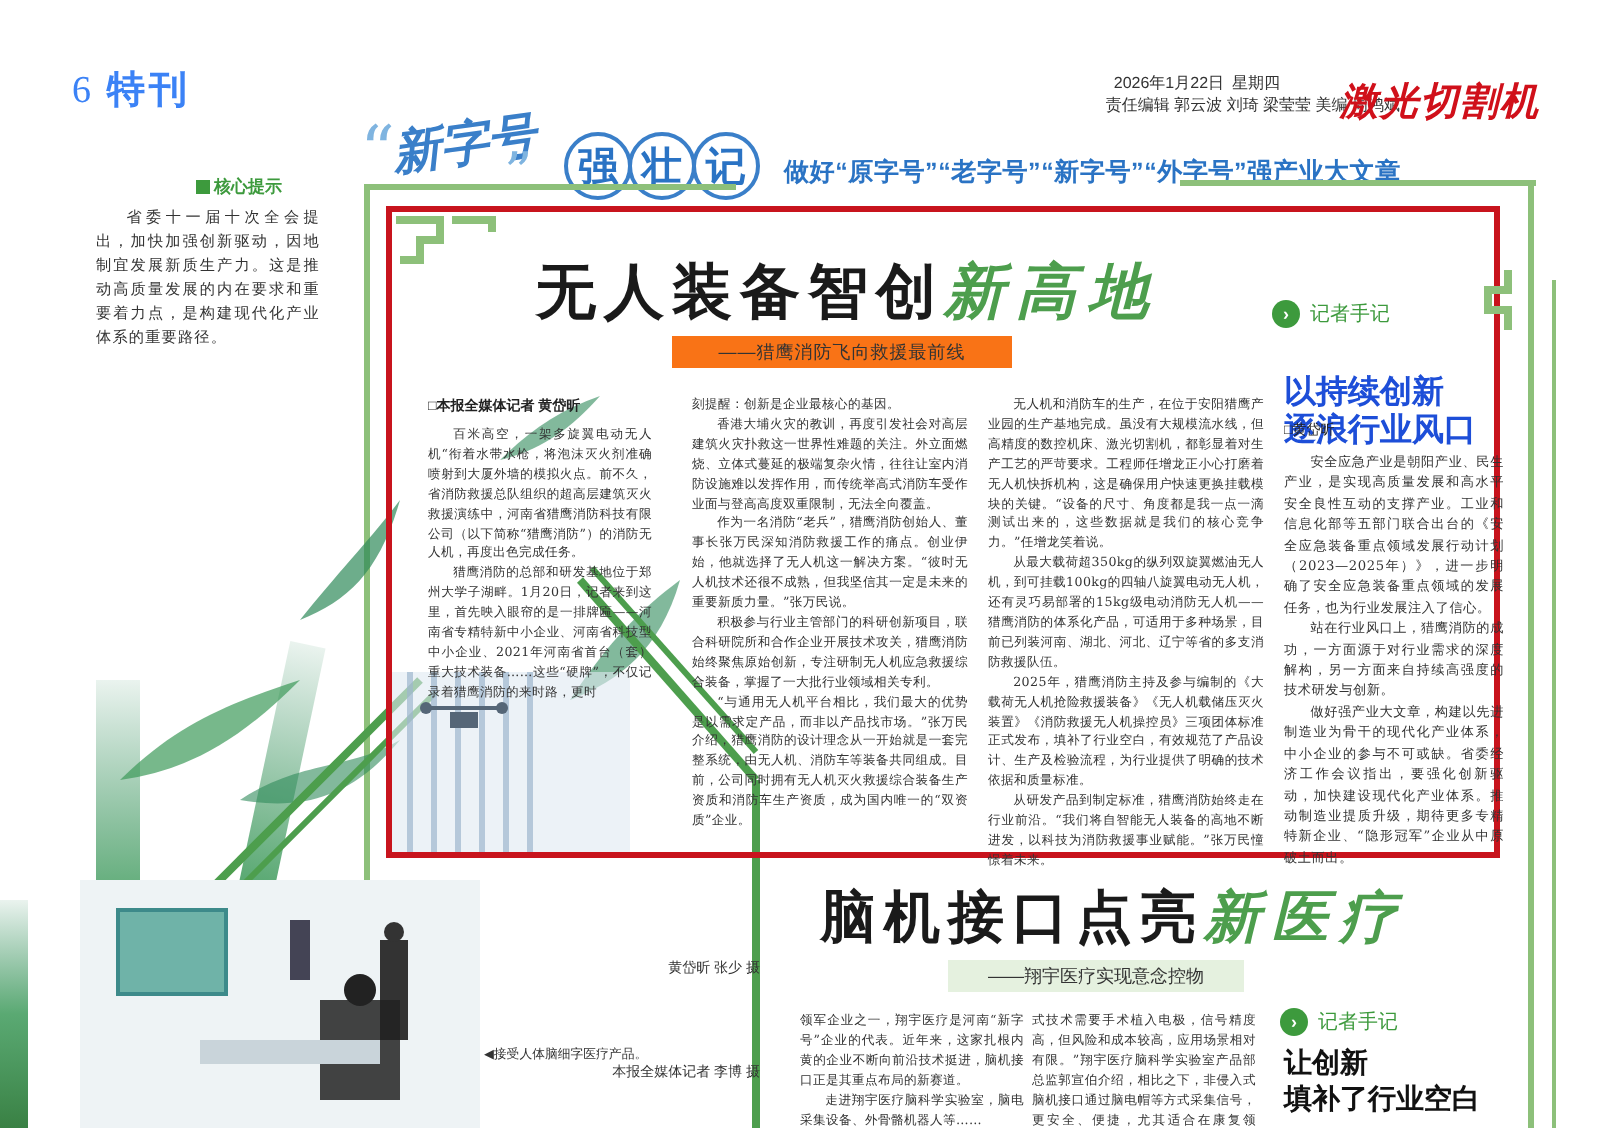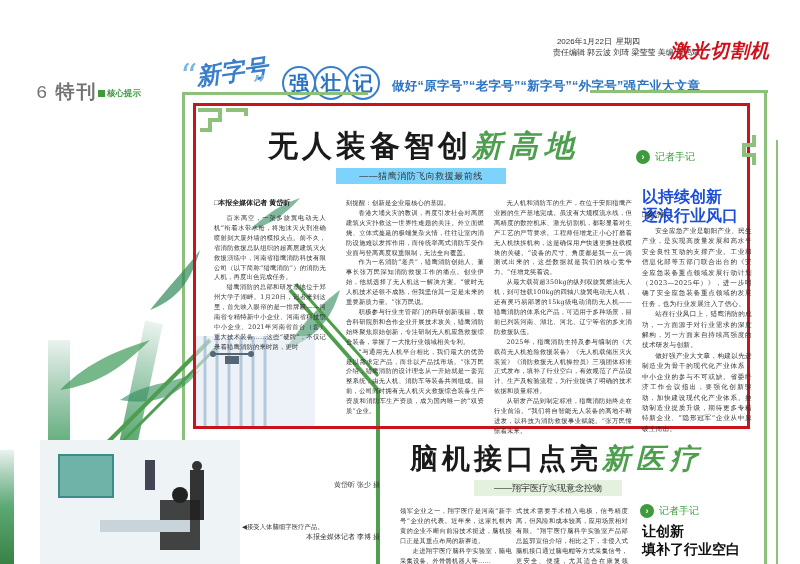--- a/index.html
+++ b/index.html
@@ -2,21 +2,21 @@
 <html><head>
 <meta charset="utf-8">
 <style>
   * { box-sizing: border-box; margin: 0; padding: 0; }
   html, body { width: 800px; height: 564px; overflow: hidden; background: #ffffff; }
   body { position: relative; font-family: "DejaVu Serif", serif; color: #333; }
 
   .abs { position: absolute; }
 
   
-  .page-no { left: 36px; top: 32px; font-family: Liberation Mono, monospace; font-size: 19px; font-weight: bold; color: #737373; letter-spacing: 2px; margin-top: 47px; }
+  .page-no { left: 36px; top: 32px; font-family: Liberation Serif, serif; font-size: 19px; font-weight: bold; color: #3b82f6; letter-spacing: 2px; }
   .page-no .num { font-weight: normal; margin-right: 6px; }
   .dateline { right: 100px; top: 36px; font-family: "Liberation Sans", sans-serif; font-size: 8px; color: #333; line-height: 11px; }
   .dateline span { margin-left: 4px; }
   .brand { right: 30px; top: 38px; font-family: "DejaVu Serif", serif; font-size: 19px; font-weight: bold; color: #d0101a; font-style: italic; letter-spacing: 1px; }
 
   
   .banner-quote-open { left: 180px; top: 56px; font-size: 34px; color: #7fb4e0; font-family: "DejaVu Serif", serif; }
   .banner-xin { left: 196px; top: 56px; font-size: 24px; color: #3a7fc9; font-style: italic; font-weight: bold; font-family: "DejaVu Serif", serif; transform: rotate(-8deg); }
   .banner-quote-close { left: 252px; top: 70px; font-size: 28px; color: #7fb4e0; }
   .circles { left: 282px; top: 66px; display: flex; gap: 0px; }
@@ -43,21 +43,21 @@
   
   .bamboo { left: 0; top: 190px; width: 380px; height: 374px; pointer-events: none; }
 
   
   .photo { left: 40px; top: 440px; width: 200px; height: 124px; }
   .drone-photo { left: 195px; top: 336px; width: 120px; height: 90px; }
 
   
   .headline { left: 268px; top: 126px; font-family: "Liberation Sans", sans-serif; font-weight: bold; font-size: 30px; color: #1a1a1a; letter-spacing: 4px; white-space: nowrap; }
   .headline .green { color: #4d9e4d; font-family: "DejaVu Serif", serif; font-style: italic; font-weight: bold; letter-spacing: 6px; }
-  .subhead { left: 336px; top: 168px; width: 170px; height: 16px; background: #7dd3fc; font-family: "Liberation Sans", sans-serif; font-size: 9px; color: #333; display: flex; align-items: center; justify-content: center; letter-spacing: 0.5px; }
+  .subhead { left: 336px; top: 168px; width: 170px; height: 16px; background: #f97316; font-family: "Liberation Sans", sans-serif; font-size: 9px; color: #333; display: flex; align-items: center; justify-content: center; letter-spacing: 0.5px; }
 
   
   .byline { left: 214px; top: 198px; font-family: "Liberation Sans", sans-serif; font-weight: bold; font-size: 7px; color: #222; }
   .col { font-size: 6.3px; line-height: 9.9px; color: #333; text-align: justify; letter-spacing: 0.2px; }
   .col p { text-indent: 2em; }
   .col1 { left: 214px; top: 213px; width: 112px; }
   .col2 { left: 346px; top: 198px; width: 138px; }
   .col3 { left: 494px; top: 198px; width: 138px; }
 
   
@@ -167,20 +167,21 @@
 <div class="abs red-box"></div>
 <svg class="abs fret" viewBox="0 0 50 50">
   <path d="M0 2 H22 V12 H12 V22 H2 M28 2 H48 V8" fill="none" stroke="#8dc07a" stroke-width="4"></path>
 </svg>
 <svg class="abs fret-r" viewBox="0 0 16 30">
   <path d="M14 0 V10 H4 V20 H14 V30" fill="none" stroke="#8dc07a" stroke-width="4"></path>
 </svg>
 
 <div class="abs hint-title"><span class="sq"></span><span>核心提示</span></div>
 <div class="abs hint-body">
+  <p>省委十一届十次全会提出，加快加强创新驱动，因地制宜发展新质生产力。这是推动高质量发展的内在要求和重要着力点，是构建现代化产业体系的重要路径。</p>
 </div>
 
 <div class="abs headline"><span>无人装备智创</span><span class="green">新高地</span></div>
 <div class="abs subhead">——猎鹰消防飞向救援最前线</div>
 <div class="abs byline">□本报全媒体记者 黄岱昕</div>
 
 <div class="abs col col1">
   <p>百米高空，一架多旋翼电动无人机“衔着水带水枪，将泡沫灭火剂准确喷射到大厦外墙的模拟火点。前不久，省消防救援总队组织的超高层建筑灭火救援演练中，河南省猎鹰消防科技有限公司（以下简称“猎鹰消防”）的消防无人机，再度出色完成任务。</p>
   <p>猎鹰消防的总部和研发基地位于郑州大学子湖畔。1月20日，记者来到这里，首先映入眼帘的是一排牌匾——河南省专精特新中小企业、河南省科技型中小企业、2021年河南省首台（套）重大技术装备……这些“硬牌”，不仅记录着猎鹰消防的来时路，更时</p>
 </div>

